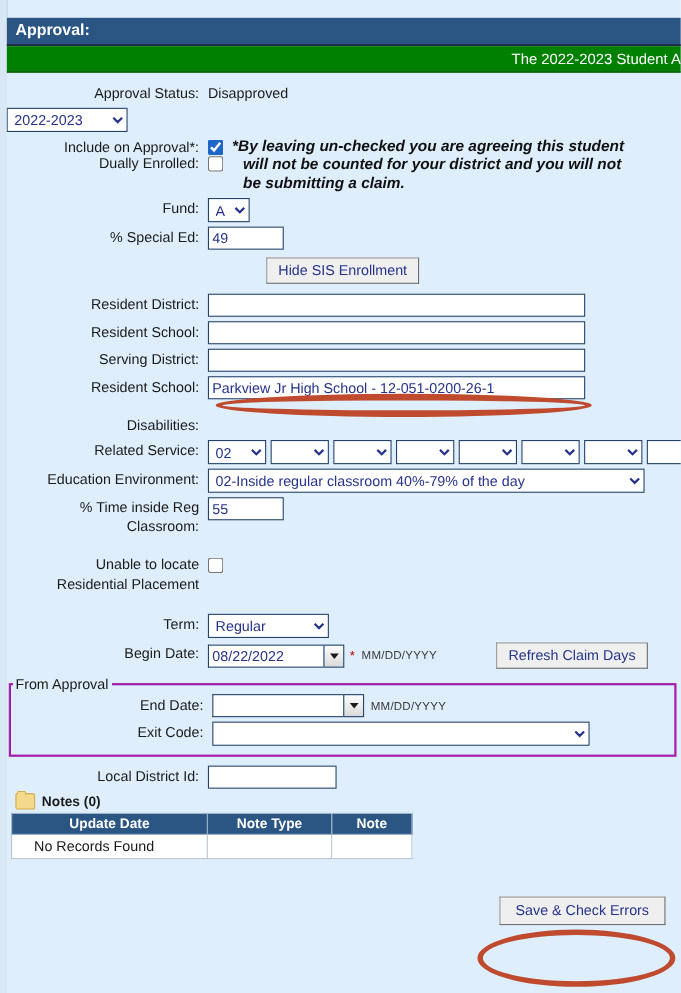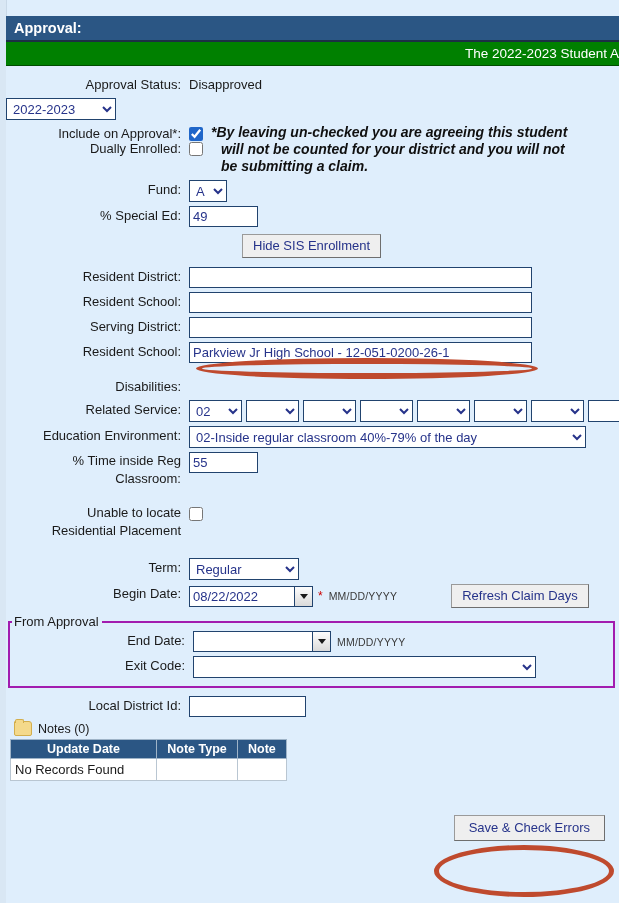--- a/index.html
+++ b/index.html
@@ -179,21 +179,21 @@
     color: #1a1a1a;
     padding: 0 3px 0 2px;
     margin-left: 2px;
   }
 
   
   .notes-line {
     display: flex; align-items: center; gap: 6px;
     margin: 4px 0 3px 8px;
     font-size: 12.5px;
-    font-weight: normal;
+    font-weight: bold;
     color: #1a1a1a;
   }
   .folder {
     width: 16px; height: 13px;
     background: #f4d98b;
     border: 1px solid #d3ae4d;
     border-radius: 1px 3px 2px 2px;
     position: relative;
   }
   .folder:before {
@@ -208,28 +208,28 @@
     border-collapse: collapse;
     margin-left: 4px;
     background: #ffffff;
   }
   table.notes th {
     background: #2b5684;
     color: #ffffff;
     font-size: 12.5px;
     font-weight: bold;
     border: 1px solid #9fb4c8;
-    padding: 2px 10px;
+    padding: 2px 22px;
     white-space: nowrap;
   }
   table.notes td {
     border: 1px solid #b9c6d2;
     font-size: 13px;
     color: #1a1a1a;
-    padding: 1px 4px;
+    padding: 1px 20px;
     height: 19px;
     background: #ffffff;
     white-space: nowrap;
   }
   td.c-upd { width: 137px; }
   td.c-typ { width: 72px; }
   td.c-not { width: 32px; }
 
   .save-area {
     position: relative;

